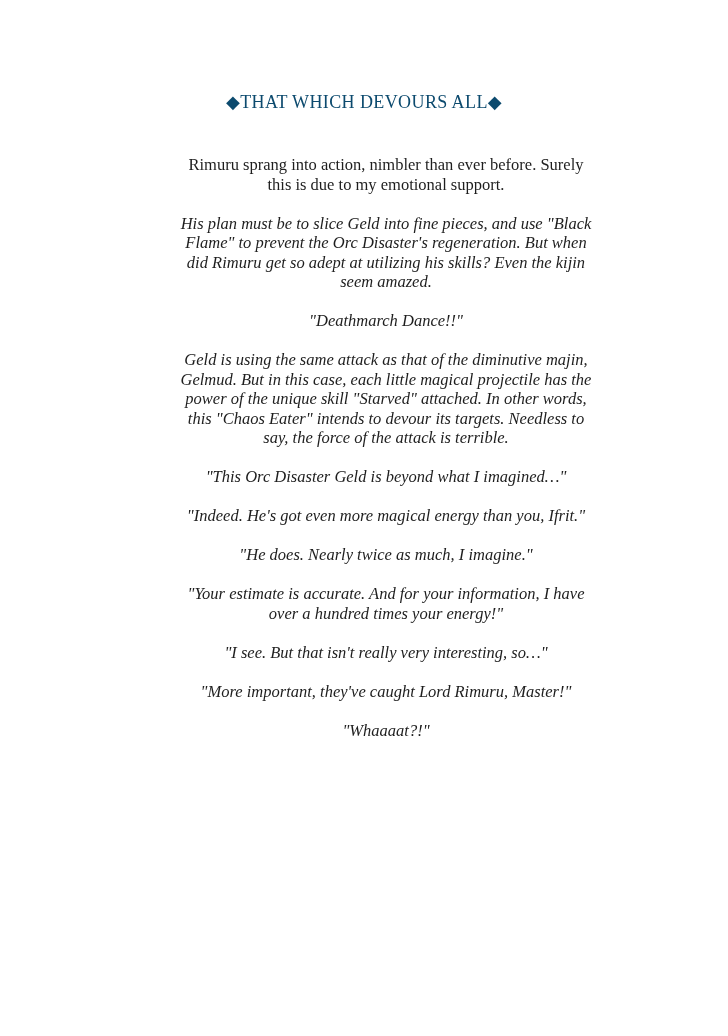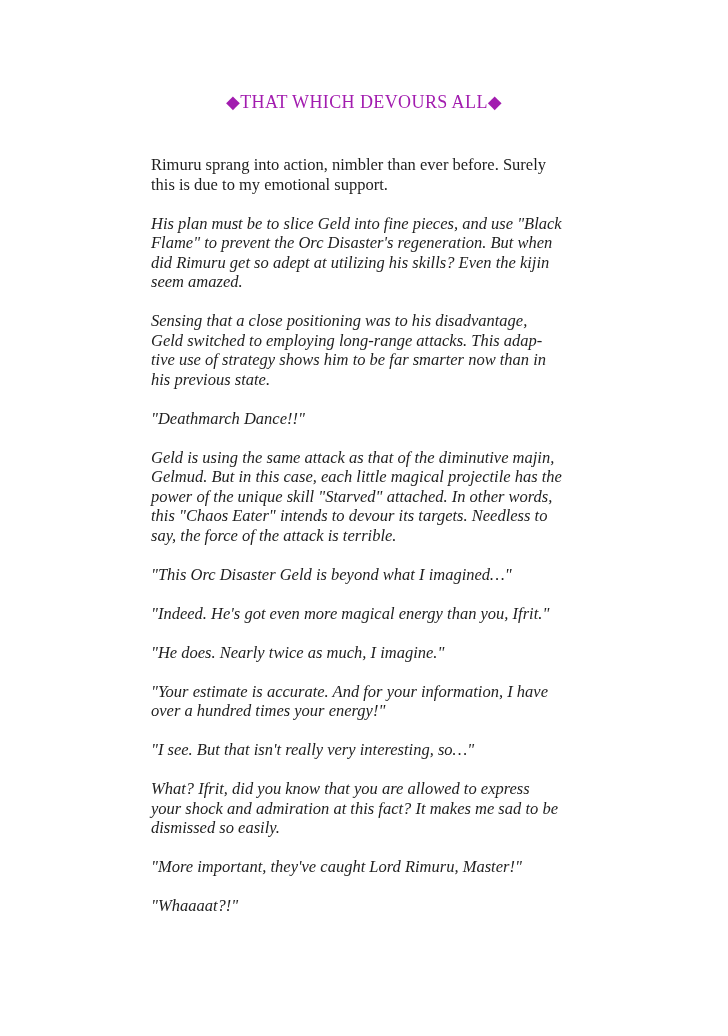--- a/index.html
+++ b/index.html
@@ -17,67 +17,60 @@
     color: #1e1e1e;
   }
   .chapter-title {
     margin: 0;
     padding-top: 92px;
     text-align: center;
     font-size: 18px;
     font-weight: normal;
     line-height: 20px;
     letter-spacing: 0.4px;
-    color: #a21caf;
+    color: #0c4a6e;
   }
   .text-block {
     margin: 43px 0 0 151px;
     width: 470px;
     font-size: 16.5px;
     line-height: 19.5px;
   }
   .para {
     margin: 0;
     white-space: pre; 
-    text-align: left;
+    text-align: center;
     color: #1e1e1e;
   }
   .para + .para {
     margin-top: 19.5px;
     font-style: italic;
   }
 </style>
 </head>
 <body>
 
 <div class="page">
   <h1 class="chapter-title">◆THAT WHICH DEVOURS ALL◆</h1>
 
   <div class="text-block">
     <p class="para">Rimuru sprang into action, nimbler than ever before. Surely
 this is due to my emotional support.</p>
     <p class="para">His plan must be to slice Geld into fine pieces, and use "Black
 Flame" to prevent the Orc Disaster's regeneration. But when
 did Rimuru get so adept at utilizing his skills? Even the kijin
 seem amazed.</p>
-    <p class="para">Sensing that a close positioning was to his disadvantage,
-Geld switched to employing long-range attacks. This adap-
-tive use of strategy shows him to be far smarter now than in
-his previous state.</p>
     <p class="para">"Deathmarch Dance!!"</p>
     <p class="para">Geld is using the same attack as that of the diminutive majin,
 Gelmud. But in this case, each little magical projectile has the
 power of the unique skill "Starved" attached. In other words,
 this "Chaos Eater" intends to devour its targets. Needless to
 say, the force of the attack is terrible.</p>
     <p class="para">"This Orc Disaster Geld is beyond what I imagined…"</p>
     <p class="para">"Indeed. He's got even more magical energy than you, Ifrit."</p>
     <p class="para">"He does. Nearly twice as much, I imagine."</p>
     <p class="para">"Your estimate is accurate. And for your information, I have
 over a hundred times your energy!"</p>
     <p class="para">"I see. But that isn't really very interesting, so…"</p>
-    <p class="para">What? Ifrit, did you know that you are allowed to express
-your shock and admiration at this fact? It makes me sad to be
-dismissed so easily.</p>
     <p class="para">"More important, they've caught Lord Rimuru, Master!"</p>
     <p class="para">"Whaaaat?!"</p>
   </div>
 </div>
 
 </body></html>

